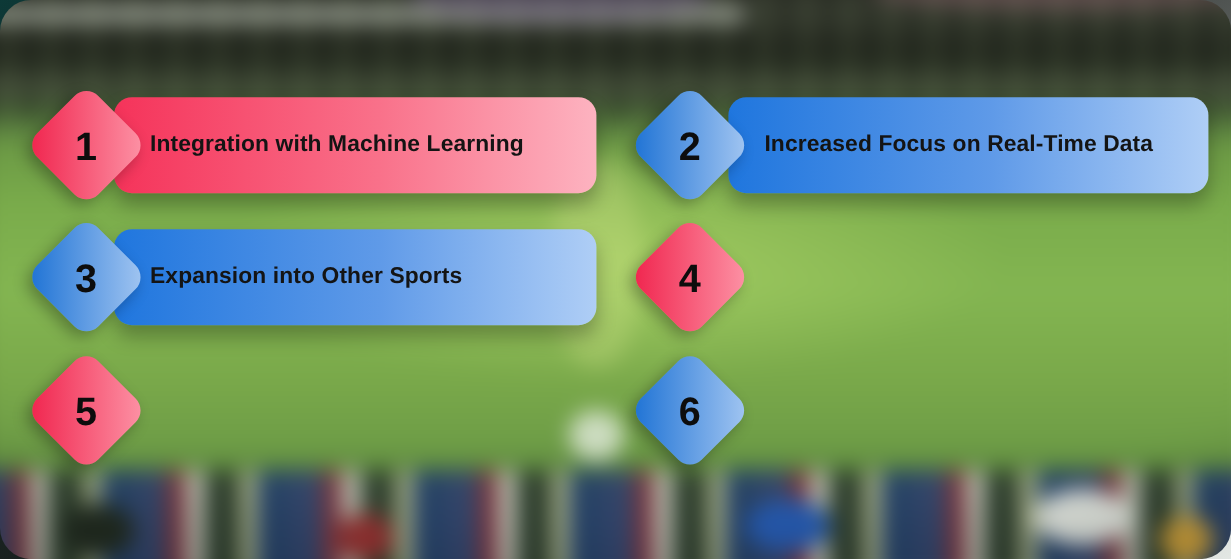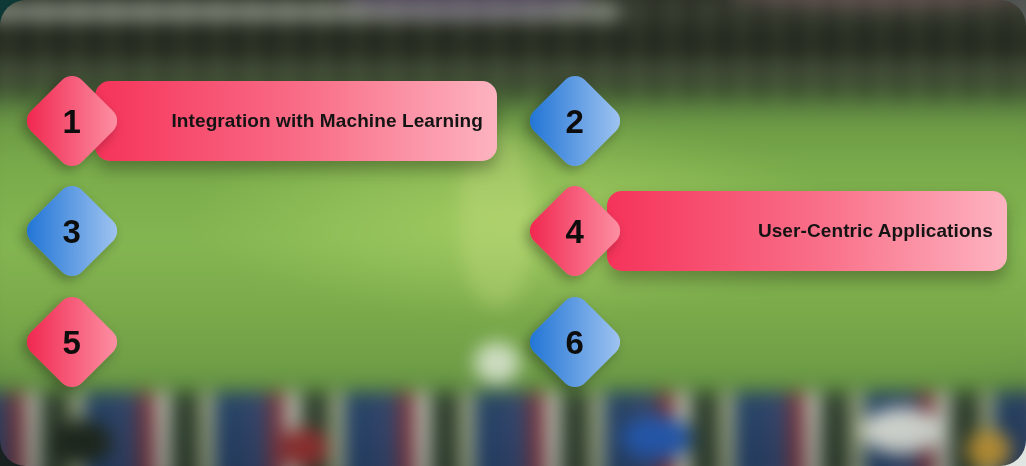--- a/index.html
+++ b/index.html
@@ -34,21 +34,21 @@
   .b1{left:640px;bottom:24px;width:70px;height:44px;background:#2456a8;}
   .b2{left:300px;bottom:16px;width:46px;height:40px;background:#8d2f2f;}
   .b3{left:880px;bottom:30px;width:80px;height:46px;background:#d8dcd6;}
   .b4{left:985px;bottom:14px;width:44px;height:40px;background:#c79b3a;}
   .b5{left:70px;bottom:20px;width:60px;height:44px;background:#20291f;}
   .vignette{inset:0;background:radial-gradient(120% 92% at 50% 42%,
         rgba(0,0,0,0) 52%,rgba(8,16,8,.42) 100%);}
   
   .item{position:absolute;height:80px;width:100%;}
   .bar{position:absolute;top:0;height:80px;border-radius:15px;display:flex;align-items:center;
-       padding:0 14px 0 30px;box-sizing:border-box;box-shadow:0 9px 16px rgba(0,0,0,.28);justify-content:flex-end;}
+       padding:0 14px 0 30px;box-sizing:border-box;box-shadow:0 9px 16px rgba(0,0,0,.28);}
   .c1 .bar{left:95px;width:402px;}
   .c2 .bar{left:607px;width:400px;}
   .diamond{position:absolute;top:4px;width:72px;height:72px;border-radius:14px;
        transform:rotate(45deg);box-shadow:0 6px 12px rgba(0,0,0,.3);
        display:flex;align-items:center;justify-content:center;}
   .c1 .diamond{left:36px;}
   .c2 .diamond{left:539px;}
   .num{transform:rotate(-45deg);font-size:33px;font-weight:700;color:#0d0d0d;line-height:1;}
   .label{font-size:19px;font-weight:600;color:#141414;line-height:1.3;letter-spacing:.1px;}
   .item.red  .bar{background:linear-gradient(90deg,#f5335a 0%,#f9718a 55%,#fdb3c0 100%);}
@@ -85,35 +85,38 @@
     <div class="item r1 c1 red">
       <div class="bar">
         <span class="label">Integration with Machine Learning</span>
       </div>
       <div class="diamond">
         <span class="num">1</span>
       </div>
     </div>
 
     <div class="item r1 c2 blue">
+      <div class="bar">
+        <span class="label">Increased Focus on Real-Time Data</span>
+      </div>
       <div class="diamond">
         <span class="num">2</span>
       </div>
     </div>
 
     <div class="item r2 c1 blue">
+      <div class="bar">
+        <span class="label">Expansion into Other Sports</span>
+      </div>
       <div class="diamond">
         <span class="num">3</span>
       </div>
     </div>
 
     <div class="item r2 c2 red">
-      <div class="bar">
-        <span class="label">User-Centric Applications</span>
-      </div>
       <div class="diamond">
         <span class="num">4</span>
       </div>
     </div>
 
     <div class="item r3 c1 red">
       <div class="diamond">
         <span class="num">5</span>
       </div>
     </div>

